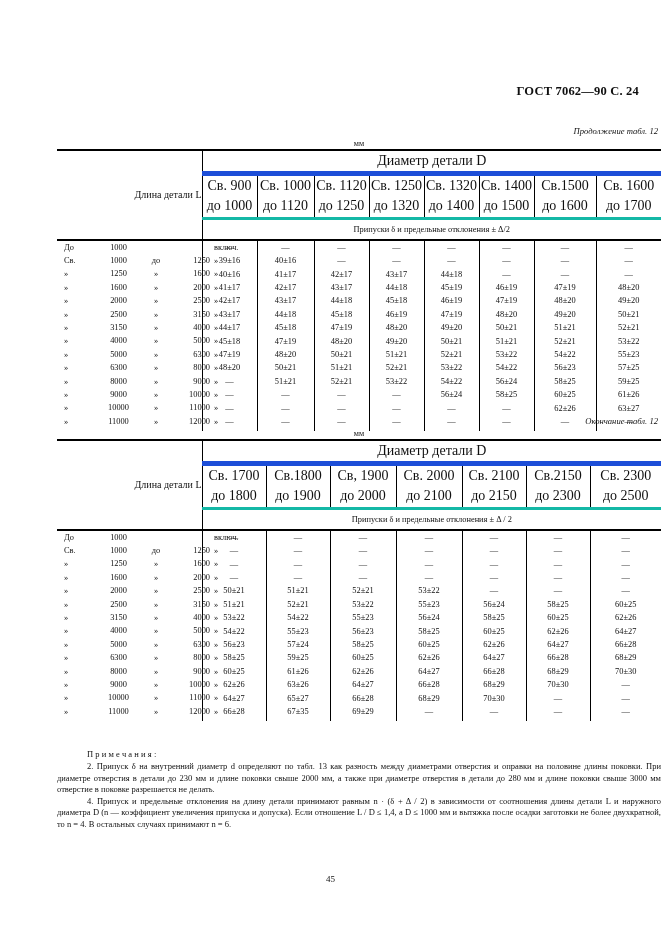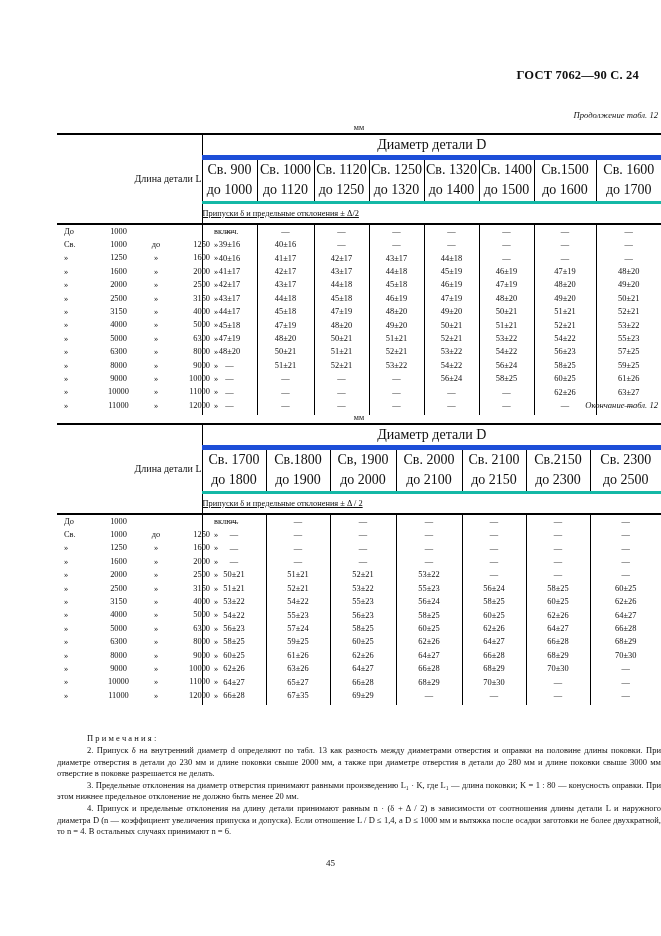--- a/index.html
+++ b/index.html
@@ -10,21 +10,21 @@
   body {
     width: 661px;
     height: 936px;
     font-family: "Liberation Serif", "DejaVu Serif", serif;
     color: #101010;
     position: relative;
     overflow: hidden;
   }
   .page {
     position: absolute;
-    left: 0; top: 0;
+    left: 0; top: 16px;
     width: 661px;
     height: 904px;
   }
 
   
   .doc-header {
     position: absolute;
     top: 68px;
     right: 22px;
     font-size: 12.5px;
@@ -82,23 +82,23 @@
   }
   .hd-col {
     text-align: center;
     font-size: 14px;
     line-height: 1.45;
     height: 36px;
     border-bottom: 3px solid #14b8a6;
     padding: 2px 0;
   }
   .hd-allow {
+    text-align: center;
     font-size: 8.4px;
     height: 19px;
-    text-decoration: underline;
   }
 
   
   tbody tr { height: 13.4px; }
   td.num {
     text-align: center;
     font-size: 8.4px;
     white-space: nowrap;
   }
   td.dash {
@@ -793,19 +793,18 @@
             <td class="dash vline-l" style="padding-bottom: 3px;">—</td>
           </tr>
         </tbody>
     </table>
   </div>
 
   <div class="notes" style="top:715px;margin-top:18px;">
     <div class="nh">Примечания:</div>
     <div id="notes-list">
         <p>2. Припуск δ на внутренний диаметр d  определяют по табл. 13 как разность между диаметрами отверстия и оправки  на половине длины поковки. При диаметре отверстия в детали до 230 мм и длине поковки свыше 2000 мм, а также при диаметре отверстия в детали до 280 мм и длине поковки свыше 3000 мм отверстие в поковке разрешается не делать.</p>
-        <p>3. Предельные  отклонения  на диаметр  отверстия  принимают равными произведению  L₁ · K,  где L₁ — длина поковки; K = 1 : 80 — конусность оправки. При этом нижнее предельное отклонение не должно быть менее 20 мм.</p>
         <p>4. Припуск  и предельные отклонения на длину детали принимают равным  n · (δ + Δ / 2) в зависимости от соотношения длины детали L  и наружного диаметра D (n — коэффициент увеличения припуска и допуска). Если отношение L / D ≤ 1,4, а D ≤ 1000 мм и вытяжка после осадки заготовки не более двухкратной, то n = 4. В остальных случаях принимают n = 6.</p>
       </div>
   </div>
 
   <div class="folio">45</div>
 </div>
 
 </body></html>

